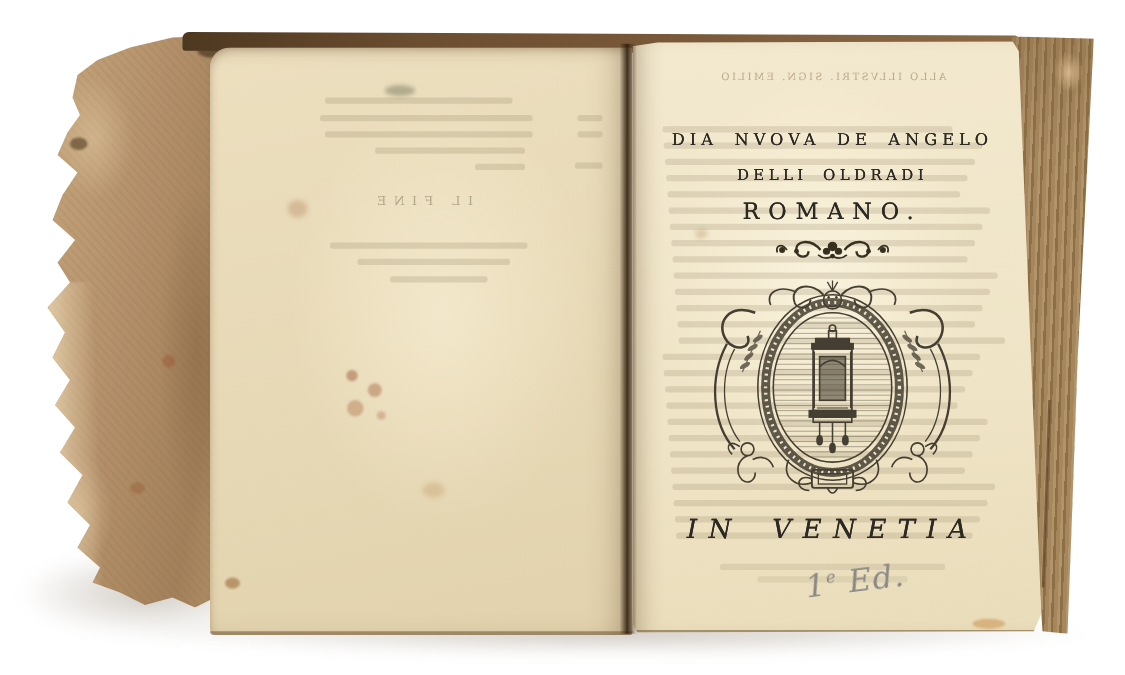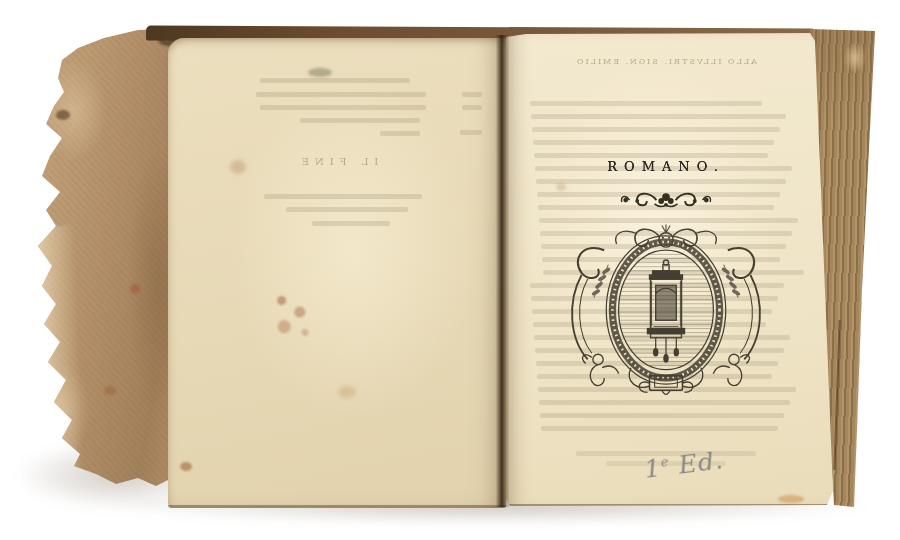--- a/index.html
+++ b/index.html
@@ -82,21 +82,21 @@
     box-shadow:inset 16px 0 20px -12px rgba(90,60,30,.40);}
   .tp-content{left:10px;top:0;width:300px;height:474px;text-align:center;}
   .st-right .st-bar{background:rgba(160,147,118,.30);}
   .tp-header{position:absolute;top:24px;width:100%;text-align:center;
     transform:scaleX(-1);filter:blur(.4px);
     font-size:8px;letter-spacing:2px;color:rgba(150,130,95,.62);}
   .tp-line{position:absolute;width:100%;color:#2c2822;text-shadow:0 0 .4px #2c2822;}
   .tp-l1{top:42px;font-size:19px;font-style:italic;letter-spacing:6px;word-spacing:7px;}
   .tp-l2{top:72px;font-size:13px;letter-spacing:4px;word-spacing:5px;}
   .tp-l3{top:100px;font-size:12px;letter-spacing:3.5px;word-spacing:5px;}
-  .tp-l4{top:126px;font-size:13px;letter-spacing:7px;}
+  .tp-l4{top:126px;font-size:18px;letter-spacing:7px;}
   .tp-imprint{top:378px;font-size:21px;font-style:italic;letter-spacing:9px;word-spacing:8px;}
   .fleuron{position:absolute;top:155px;left:50%;transform:translateX(-50%);}
   .emblem{position:absolute;top:190px;left:50%;transform:translateX(-50%);}
   .pencil{position:absolute;top:414px;left:128px;width:130px;
     font-style:italic;font-size:25px;color:#8b8985;transform:rotate(-7deg);
     letter-spacing:1px;text-align:left;filter:blur(.2px);}
   .pencil sup{font-size:13px;}
 
   .fox{position:absolute;border-radius:50%;}
 </style>
@@ -179,20 +179,22 @@
           <div class="st-bar" style="top: 354px; left: 22px; width: 258px; opacity: 0.85;"></div>
           <div class="st-bar" style="top: 367px; left: 23px; width: 251px; opacity: 0.85;"></div>
           <div class="st-bar" style="top: 380px; left: 24px; width: 244px; opacity: 0.85;"></div>
           <div class="st-bar" style="top: 393px; left: 25px; width: 237px; opacity: 0.85;"></div>
           <div class="st-bar" style="top: 418px; left: 60px; width: 180px; opacity: 0.7;"></div>
           <div class="st-bar" style="top: 428px; left: 90px; width: 120px; opacity: 0.6;"></div>
         </div>
 
       <div class="tp-header">ALLO ILLVSTRI. SIGN. EMILIO</div>
 
+      <div class="tp-line tp-l2">DIA NVOVA DE ANGELO</div>
+      <div class="tp-line tp-l3">DELLI OLDRADI</div>
       <div class="tp-line tp-l4">ROMANO.</div>
 
       <svg class="fleuron" width="96" height="26" viewBox="0 0 100 26">
         <g fill="#35301f" stroke="#35301f">
           <circle cx="50" cy="9" r="4" stroke="none"></circle>
           <circle cx="45" cy="13" r="3" stroke="none"></circle>
           <circle cx="55" cy="13" r="3" stroke="none"></circle>
           <circle cx="50" cy="17" r="2" stroke="none"></circle>
           <path d="M40,12 C32,2 18,4 20,13 C21,19 30,19 30,13" fill="none" stroke-width="2"></path>
           <path d="M60,12 C68,2 82,4 80,13 C79,19 70,19 70,13" fill="none" stroke-width="2"></path>
@@ -289,20 +291,21 @@
           <path d="M66,140 C60,154 72,162 84,158"></path>
           <path d="M134,140 C140,154 128,162 116,158"></path>
           <rect x="84" y="148" width="32" height="14" rx="2" stroke-width="1.5"></rect>
           <rect x="89" y="151" width="22" height="8" stroke-width="1"></rect>
           <path d="M84,155 C72,150 70,164 82,164"></path>
           <path d="M116,155 C128,150 130,164 118,164"></path>
           <path d="M96,162 Q100,170 104,162"></path>
         </g>
       </svg>
 
+      <div class="tp-line tp-imprint">IN VENETIA</div>
 
       <div class="pencil">
         <span>1</span><sup>e</sup>
         <span>Ed.</span>
       </div>
 
       <div class="fox" style="left:262px;top:462px;width:26px;height:8px;background:rgba(200,140,70,.5);filter:blur(1px);"></div>
       <div class="fox" style="left:40px;top:150px;width:10px;height:8px;background:rgba(175,140,90,.3);filter:blur(1.5px);"></div>
     </div>
     <div class="abs page-bottom-line" style="border-radius:0;"></div>

